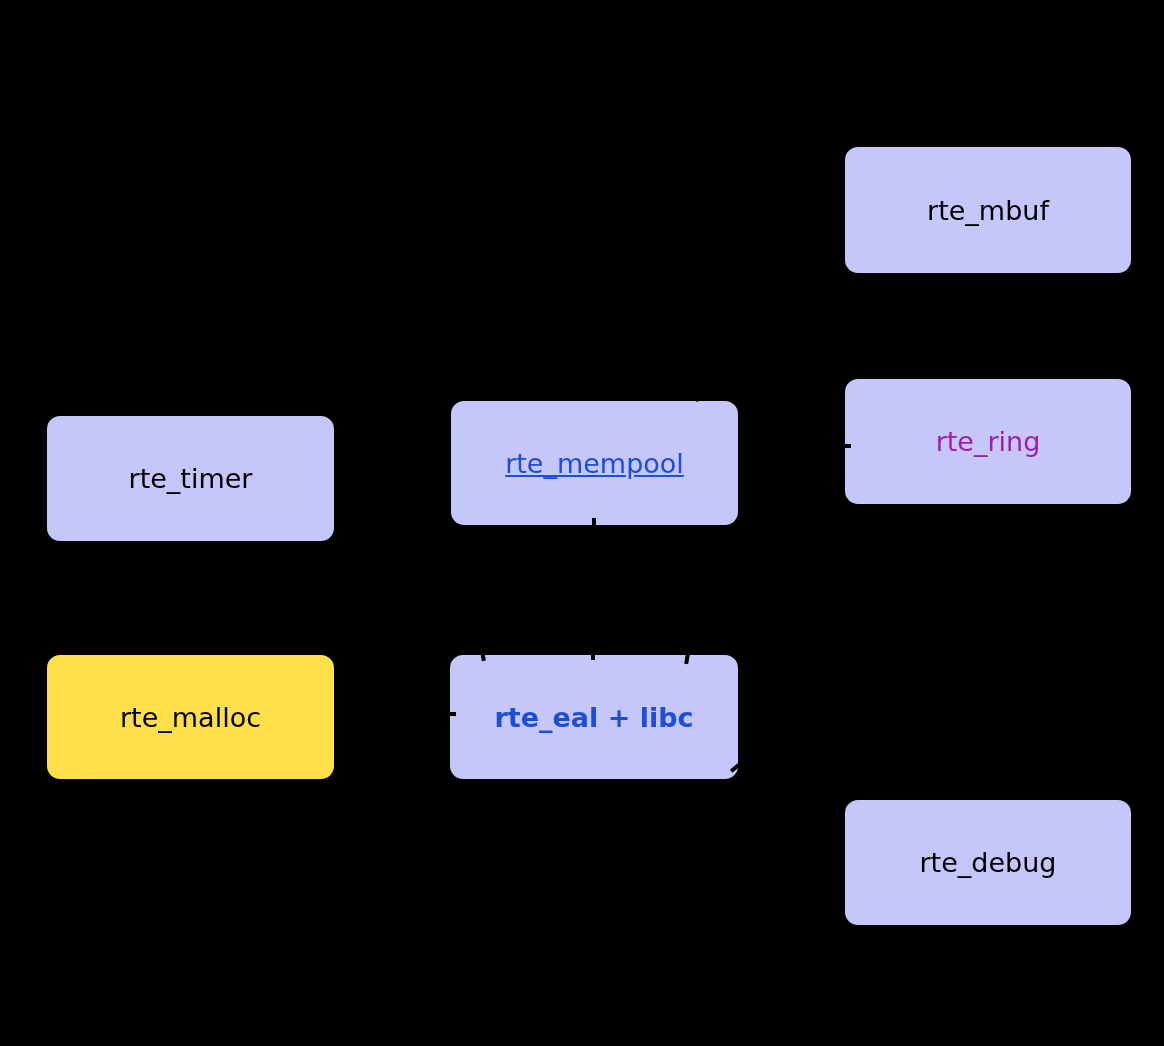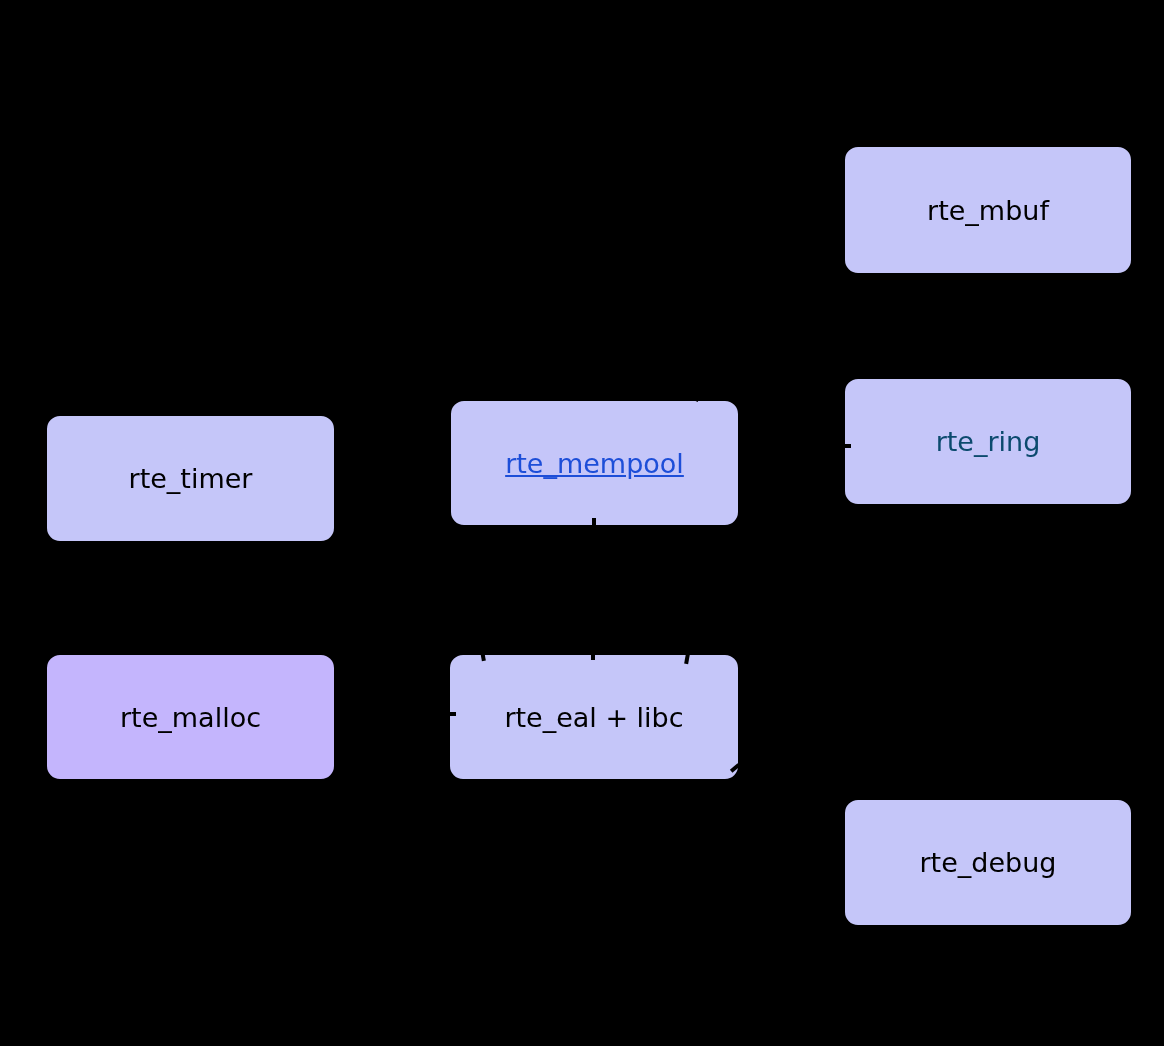--- a/index.html
+++ b/index.html
@@ -46,27 +46,27 @@
       <div class="node" style="left: 45px; top: 414px; width: 291px; height: 129px; background: rgb(197, 198, 249); border-color: rgb(0, 0, 0); align-items: center;">
         <span class="node-label" style="color: rgb(0, 0, 0);">rte_timer</span>
       </div>
       <div class="node" style="left: 449px; top: 399px; width: 291px; height: 128px; background: rgb(197, 198, 249); border-color: rgb(0, 0, 0);">
         <span class="node-label" style="color: #1d4ed8; text-decoration: underline;">rte_mempool</span>
       </div>
       <div class="node" style="left: 843px; top: 145px; width: 290px; height: 130px; background: rgb(197, 198, 249); border-color: rgb(0, 0, 0);">
         <span class="node-label" style="color: rgb(0, 0, 0);">rte_mbuf</span>
       </div>
       <div class="node" style="left: 843px; top: 377px; width: 290px; height: 129px; background: rgb(197, 198, 249); border-color: rgb(0, 0, 0);">
-        <span class="node-label" style="color: #0c4a6e;">rte_ring</span>
+        <span class="node-label" style="color: #a21caf;">rte_ring</span>
       </div>
-      <div class="node" style="left: 45px; top: 653px; width: 291px; height: 128px; background: #c4b5fd; border-color: rgb(0, 0, 0);">
+      <div class="node" style="left: 45px; top: 653px; width: 291px; height: 128px; background: #fde047; border-color: rgb(0, 0, 0);">
         <span class="node-label" style="color: rgb(0, 0, 0);">rte_malloc</span>
       </div>
       <div class="node" style="left: 448px; top: 653px; width: 292px; height: 128px; background: rgb(197, 198, 249); border-color: rgb(0, 0, 0);">
-        <span class="node-label" style="color: #000000;">rte_eal + libc</span>
+        <span class="node-label" style="color: #1d4ed8; font-weight: bold;">rte_eal + libc</span>
       </div>
       <div class="node" style="left: 843px; top: 798px; width: 290px; height: 129px; background: rgb(197, 198, 249); border-color: rgb(0, 0, 0);">
         <span class="node-label" style="color: rgb(0, 0, 0);">rte_debug</span>
       </div>
       <div class="arrow-mark" style="left: 694px; top: 398px; transform: translate(-50%, -50%) rotate(25deg);"></div>
       <div class="arrow-mark" style="left: 594px; top: 523px; transform: translate(-50%, -50%) rotate(90deg);"></div>
       <div class="arrow-mark" style="left: 846px; top: 446px; transform: translate(-50%, -50%) rotate(0deg);"></div>
       <div class="arrow-mark" style="left: 483px; top: 656px; transform: translate(-50%, -50%) rotate(80deg);"></div>
       <div class="arrow-mark" style="left: 593px; top: 655px; transform: translate(-50%, -50%) rotate(90deg);"></div>
       <div class="arrow-mark" style="left: 687px; top: 659px; transform: translate(-50%, -50%) rotate(100deg);"></div>

